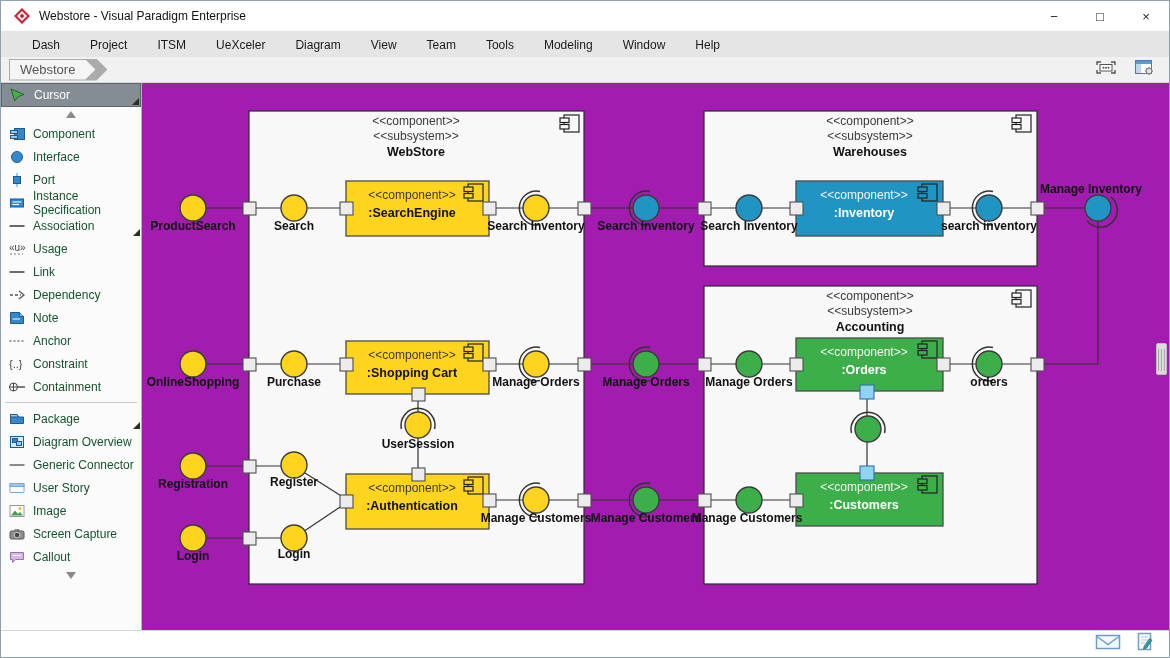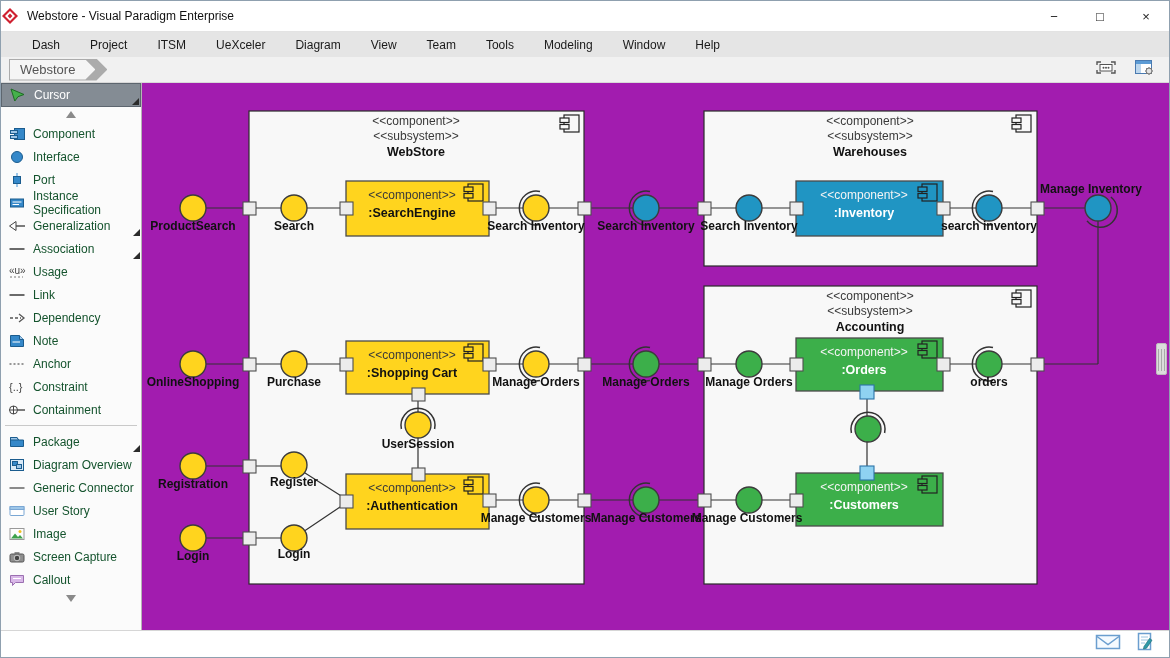--- a/index.html
+++ b/index.html
@@ -1,20 +1,20 @@
 <!DOCTYPE html>
 <html><head>
 <meta charset="utf-8">
 <style>
   * { margin:0; padding:0; box-sizing:border-box; }
   html,body { width:1170px; height:658px; font-family:"Liberation Sans",sans-serif; background:#fff; }
   .window { width:1170px; height:658px; border:1px solid #8fa0af; display:flex; flex-direction:column; overflow:hidden; background:#fff; }
 
   
-  .titlebar { height:30px; background:#fff; display:flex; align-items:center; flex:0 0 auto; }
+  .titlebar { height:30px; background:#fff; display:flex; align-items:center; padding-left:12px; flex:0 0 auto; }
   .titlebar .logo { width:18px; height:18px; margin-right:8px; }
   .title-text { font-size:12px; color:#111; }
   .win-controls { margin-left:auto; display:flex; height:100%; }
   .win-btn { width:46px; height:100%; display:flex; align-items:center; justify-content:center; font-size:13px; color:#222; cursor:default; }
 
   
   .menubar { height:26px; background:#e5e5e5; border-top:1px solid #e3e3e3; display:flex; align-items:center; padding-left:16px; flex:0 0 auto; }
   .menu-item { font-size:12px; color:#1a1a1a; padding:4px 15px; }
 
   
@@ -161,29 +161,20 @@
       </div>
       <div class="trow">
         <span class="ticon">
             <svg width="18" height="14">
               <rect x="2.5" y="3" width="13" height="8" fill="#3588c9" stroke="#1b5c8e"></rect>
               <line x1="4.5" y1="6" x2="13.5" y2="6" stroke="#fff"></line>
               <line x1="4.5" y1="8.5" x2="11" y2="8.5" stroke="#fff"></line>
             </svg>
           </span>
         <span>Instance Specification</span>
-      </div>
-      <div class="trow subtri">
-        <span class="ticon">
-            <svg width="18" height="14">
-              <line x1="8" y1="7" x2="17" y2="7" stroke="#444" stroke-width="1.4"></line>
-              <polygon points="8,2.5 1.5,7 8,11.5" fill="#fff" stroke="#444"></polygon>
-            </svg>
-          </span>
-        <span>Generalization</span>
       </div>
       <div class="trow subtri">
         <span class="ticon">
             <svg width="18" height="14">
               <line x1="1.5" y1="7" x2="16.5" y2="7" stroke="#6a6a6a" stroke-width="2"></line>
             </svg>
           </span>
         <span>Association</span>
       </div>
       <div class="trow">

